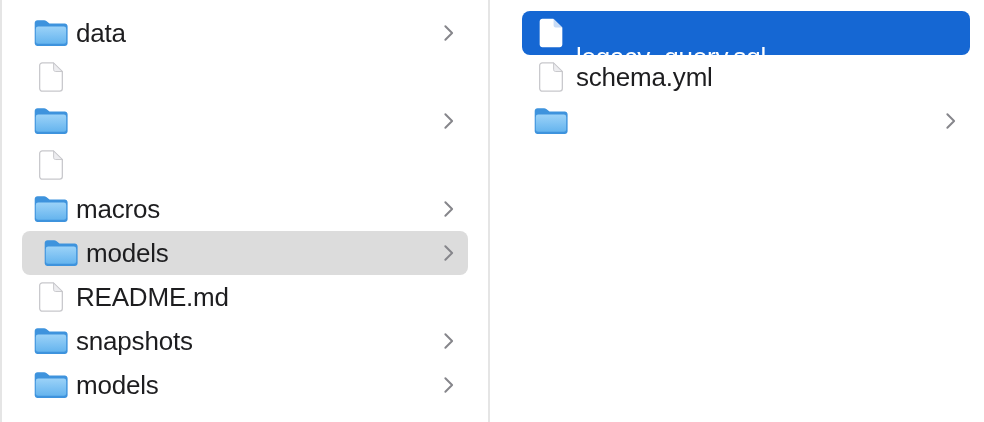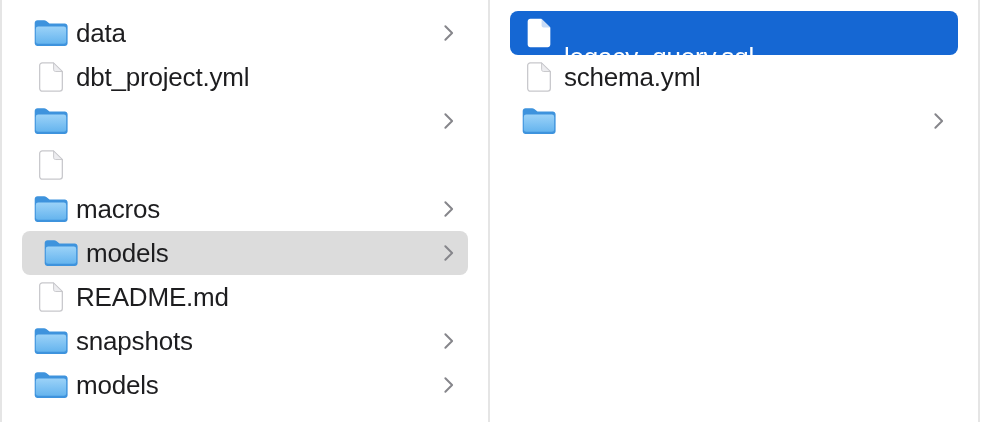--- a/index.html
+++ b/index.html
@@ -14,21 +14,21 @@
   * { box-sizing: border-box; }
   html, body { margin: 0; padding: 0; }
   body {
     width: 984px; height: 422px;
     background: var(--background);
     font-family: "Liberation Sans", sans-serif;
     overflow: hidden;
   }
   .browser {
     display: flex;
-    width: 984px; height: 422px;
+    width: 984px; height: 422px; gap: 12px;
   }
   .col {
     flex: 0 0 490px;
     width: 490px;
     height: 422px;
     padding: 11px 20px 0 20px;
     border-right: 2px solid var(--divider);
   }
   .col-left { border-left: 2px solid var(--divider); }
   .row {
@@ -100,21 +100,20 @@
       </span>
     </div>
 
     <div class="row">
       <span class="icon-box">
         <svg width="24" height="30" viewBox="0 0 25 31">
             <path class="doc-page" d="M3.5 .7 h11.4 L24.3 9.8 V27.5 c0 1.5-1.2 2.8-2.8 2.8 H3.5 c-1.5 0-2.8-1.2-2.8-2.8 V3.5 C.7 2 1.9.7 3.5.7 z"></path>
             <path class="doc-fold" d="M15.2.9 l9 8.9 h-7 c-1.1 0-2-.9-2-2 z"></path>
           </svg>
       </span>
-      <span class="label">dbt_project.yml</span>
     </div>
 
     <div class="row">
       <span class="icon-box">
         <svg width="34" height="28" viewBox="0 0 34 28">
             <path class="folder-back" d="M0.7 4c0-1.5 1.2-2.8 2.8-2.8h6.6c.8 0 1.6.3 2.2.8l3.2 2.6h15.3c1.5 0 2.8 1.2 2.8 2.8v16.8c0 1.5-1.2 2.8-2.8 2.8H3.5c-1.5 0-2.8-1.2-2.8-2.8z"></path>
             <rect class="folder-front" x="1.8" y="7.6" width="30.4" height="17.2" rx="2.4"></rect>
           </svg>
       </span>
       <span class="chevron">

